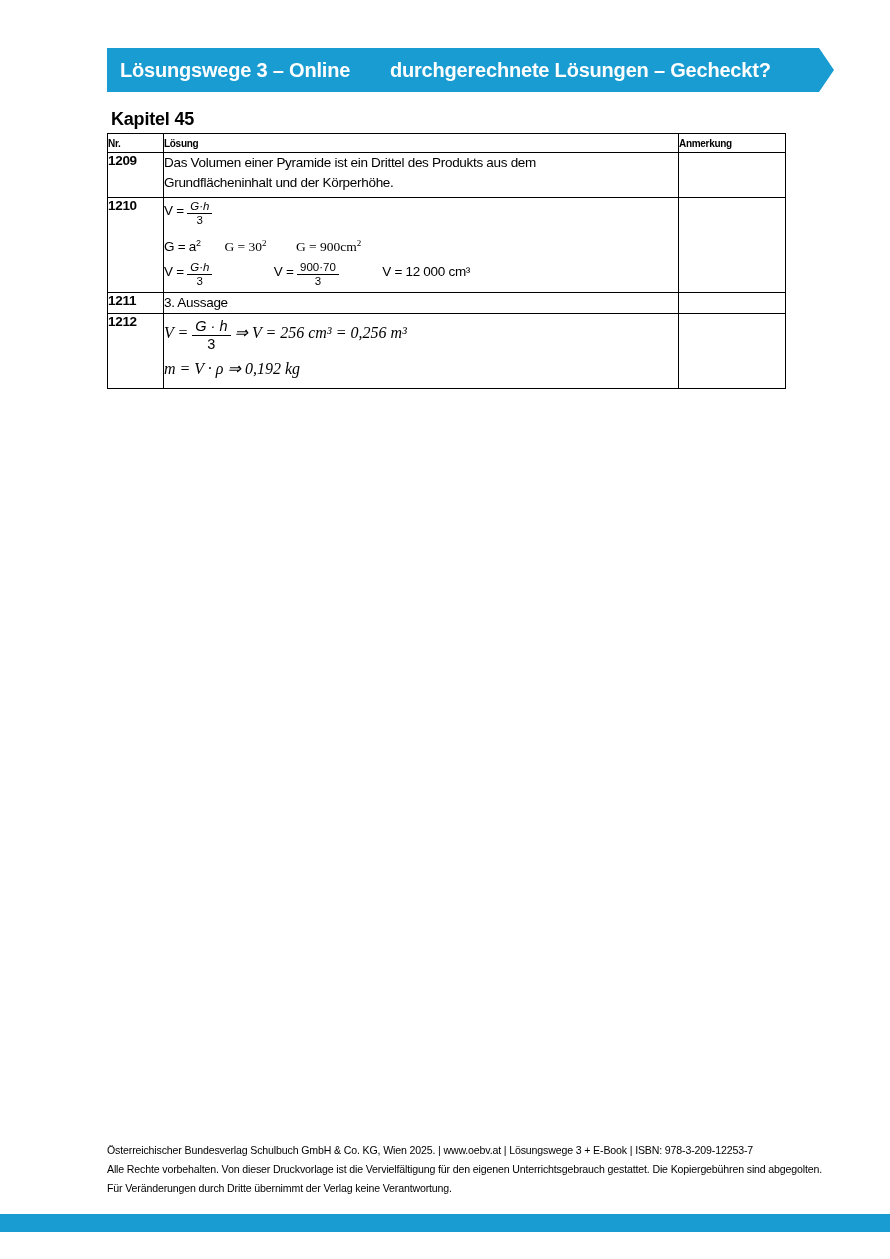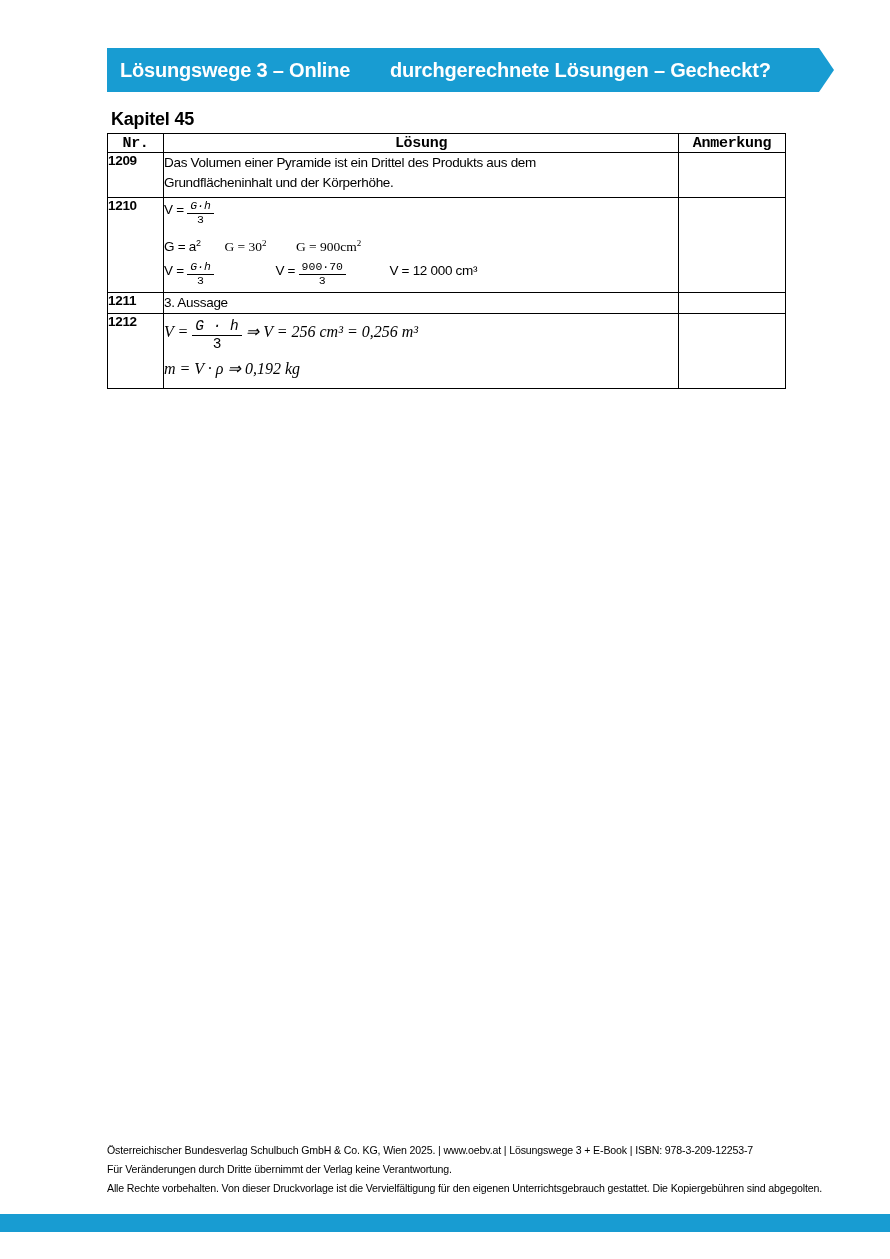--- a/index.html
+++ b/index.html
@@ -29,33 +29,33 @@
 
   
   table.solutions{
     position:absolute;left:107px;top:133px;width:678px;
     border-collapse:collapse;table-layout:fixed;
   }
   table.solutions th,table.solutions td{
     border:1.4px solid #000;padding:0;vertical-align:top;
     font-size:13.5px;letter-spacing:-0.3px;
   }
-  table.solutions th{height:18px;font-weight:bold;text-align:center;vertical-align:middle;font-size:15px;font-family:Liberation Mono, monospace;}
+  table.solutions th{height:18px;font-weight:bold;text-align:left;vertical-align:middle;font-size:10px;}
   td.nr{font-weight:bold;text-align:left;padding-top:3px;font-size:14px;}
   td.sol{padding:3px 6px 2px 8px;}
   .sol-line{line-height:20px;}
 
   .h-1209{height:45px;} .h-1210{height:95px;} .h-1211{height:19px;} .h-1212{height:75px;}
 
   
   .m-line{white-space:nowrap;}
   .serif{font-family:"Liberation Serif",serif;letter-spacing:0;}
   .it{font-style:italic;}
   .frac{display:inline-block;text-align:center;vertical-align:-9px;line-height:1.12;
-        font-family:Liberation Mono, monospace;font-size:11.5px;letter-spacing:0;}
+        font-family:Liberation Sans, sans-serif;font-size:11.5px;letter-spacing:0;}
   .frac .num{display:block;border-bottom:1px solid #000;padding:0 3px;}
   .frac .den{display:block;}
   .frac-lg{font-size:14.5px;vertical-align:-11px;line-height:1.15;}
   .m-line sup{font-size:9px;letter-spacing:0;}
   .gap-a{display:inline-block;width:20px;} 
   .gap-b{display:inline-block;width:26px;}
   .gap-c{display:inline-block;width:58px;} 
   .gap-d{display:inline-block;width:40px;}
   .r1210-l1{margin-top:2px;}
   .r1210-l2{margin-top:5px;line-height:22px;}
@@ -153,19 +153,19 @@
           </div>
           <div class="m-line r1212-l2 serif it">m = V · ρ  ⇒ 0,192 kg</div>
         </td>
         <td></td>
       </tr>
     </tbody>
   </table>
 
   <div class="footer">
     <div>Österreichischer Bundesverlag Schulbuch GmbH &amp; Co. KG, Wien 2025. | www.oebv.at | Lösungswege 3 + E-Book | ISBN: 978-3-209-12253-7</div>
+    <div>Alle Rechte vorbehalten. Von dieser Druckvorlage ist die Vervielfältigung für den eigenen Unterrichtsgebrauch gestattet.  Die Kopiergebühren sind abgegolten.</div>
     <div>Für Veränderungen durch Dritte übernimmt der Verlag keine Verantwortung.</div>
-    <div>Alle Rechte vorbehalten. Von dieser Druckvorlage ist die Vervielfältigung für den eigenen Unterrichtsgebrauch gestattet.  Die Kopiergebühren sind abgegolten.</div>
   </div>
 
   <div class="bottom-bar"></div>
 
 </div>
 
 </body></html>

